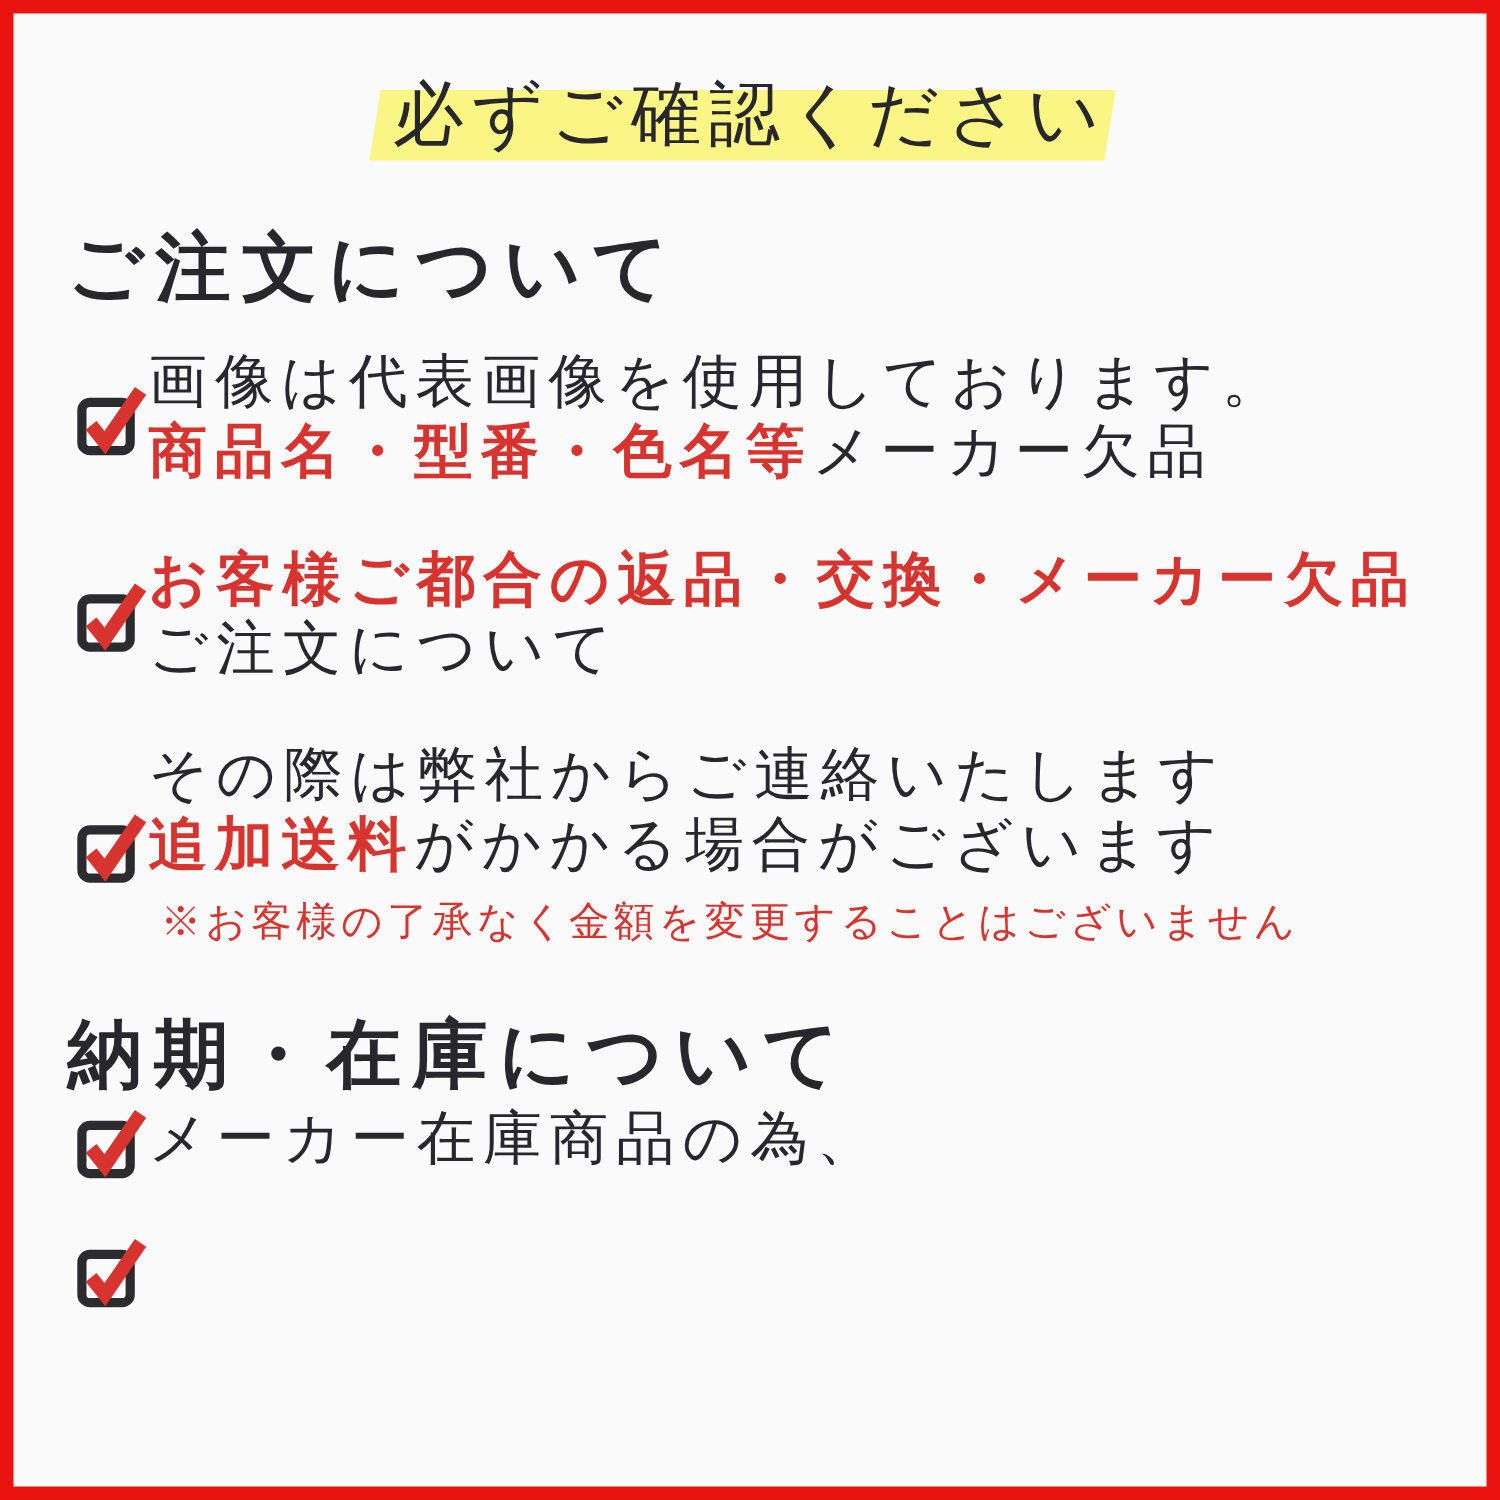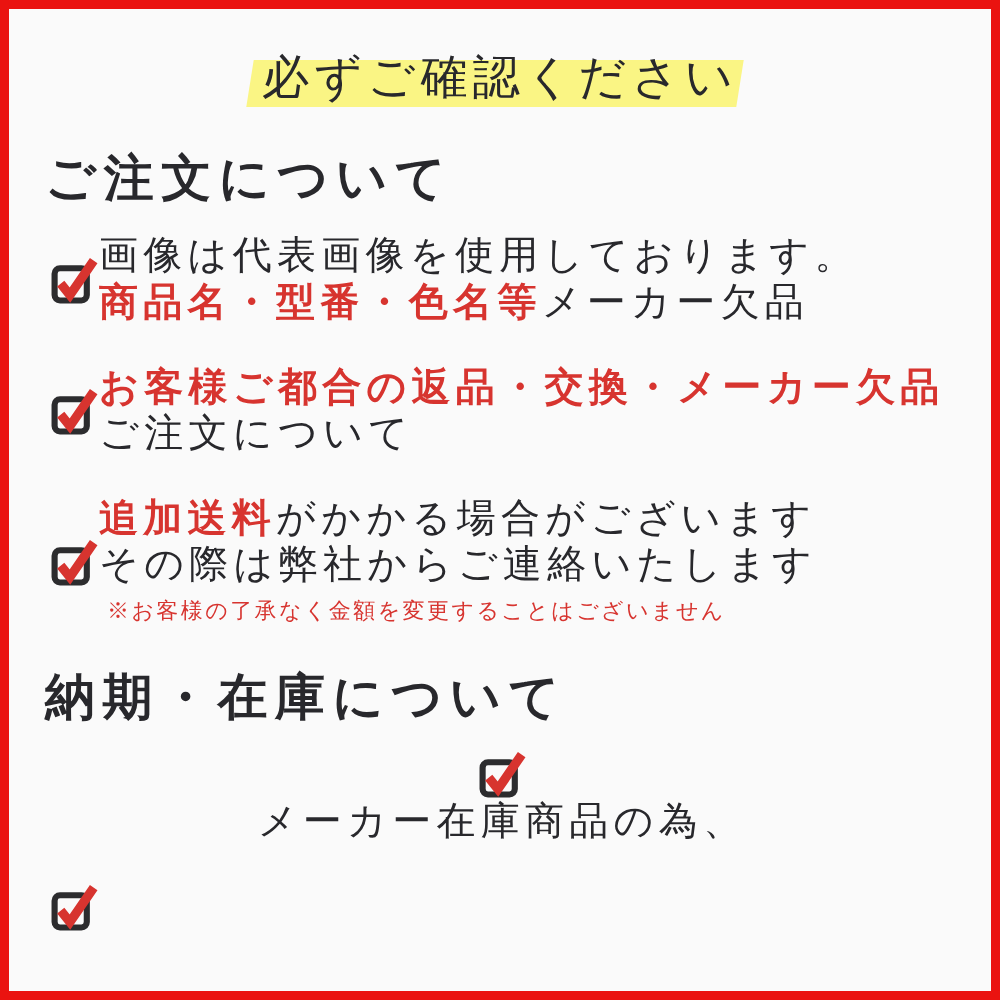--- a/index.html
+++ b/index.html
@@ -35,34 +35,34 @@
     font-size:50px;font-weight:600;color:var(--ink);
     letter-spacing:0.15em;line-height:1.25;white-space:nowrap;font-family:Liberation Serif, serif;
   }
   .heading-1{margin-top:42px;}
   .heading-2{margin-top:40px;}
   
   .item{display:flex;align-items:center;padding-left:5px;}
   .item-1{margin-top:22px;}
   .item-2{margin-top:38px;}
   .item-3{margin-top:38px;}
-  .item-4{margin-top:18px;flex-direction:column;}
+  .item-4{}
   .item-5{margin-top:34px;}
   .checkbox{flex:0 0 46px;width:46px;margin-top:2px;margin-right:3px;}
   .checkbox svg{overflow:visible;display:block;}
   .item-text{flex:1;}
   .line{
     font-size:39px;line-height:1.18;color:var(--ink);
     letter-spacing:0.135em;white-space:nowrap;
   }
   .run-black{color:var(--ink);}
   .run-red{color:var(--red);font-weight:700;}
   .note{
     margin-top:9px;padding-left:8px;
-    font-size:22px;color:var(--red);
+    font-size:27px;color:var(--red);
     letter-spacing:0.11em;white-space:nowrap;
   }
 </style>
 </head>
 <body>
 
 <div class="frame">
 
   <div class="title-row">
     <span class="title-wrap">
@@ -100,22 +100,22 @@
   </div>
 
   <div class="item item-3">
     <span class="checkbox">
       <svg width="46" height="50" viewBox="0 0 60 64">
         <rect x="6" y="18" width="42" height="42" rx="7" fill="none" stroke="#2c2c2e" stroke-width="8"></rect>
         <path d="M14 38 L26 53 L57 8" fill="none" stroke="#d7342f" stroke-width="12" stroke-linejoin="miter"></path>
       </svg>
     </span>
     <div class="item-text">
+      <p class="line"><span class="run-black">その際は弊社からご連絡いたします</span></p>
       <p class="line"><span class="run-red">追加送料</span><span class="run-black">がかかる場合がございます</span></p>
-      <p class="line"><span class="run-black">その際は弊社からご連絡いたします</span></p>
       <p class="note">※お客様の了承なく金額を変更することはございません</p>
     </div>
   </div>
 
   <h2 class="section-heading heading-2">納期・在庫について</h2>
 
   <div class="item item-4">
     <span class="checkbox">
       <svg width="46" height="50" viewBox="0 0 60 64">
         <rect x="6" y="18" width="42" height="42" rx="7" fill="none" stroke="#2c2c2e" stroke-width="8"></rect>

